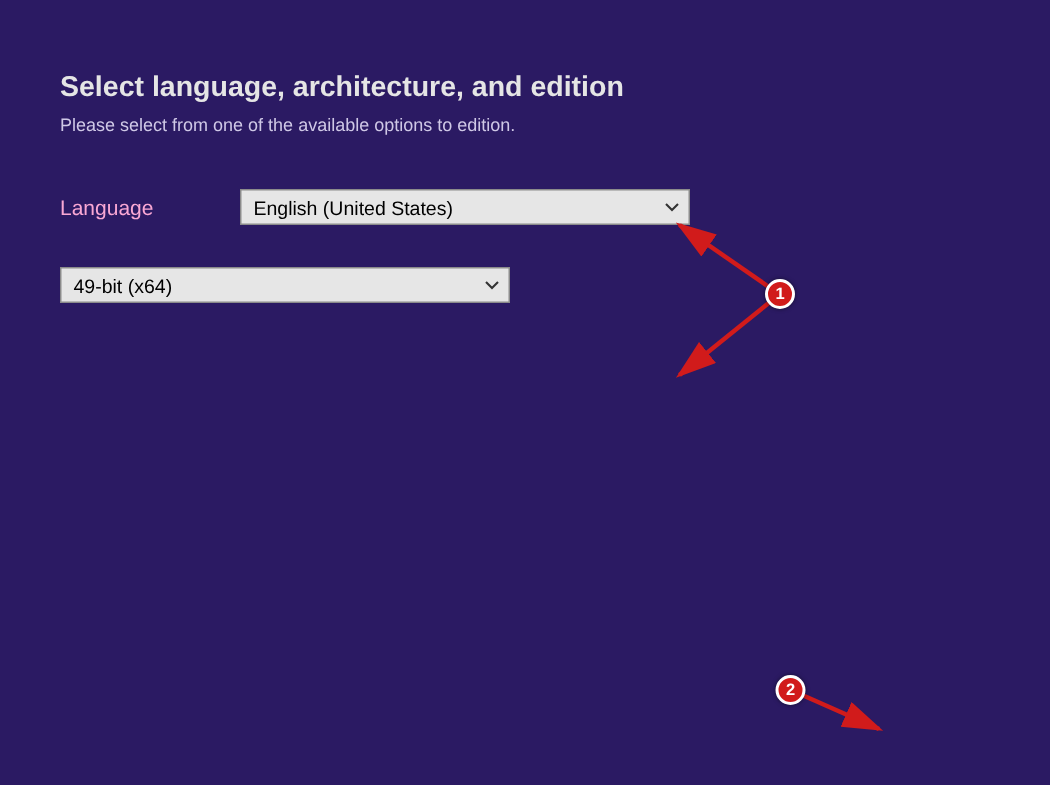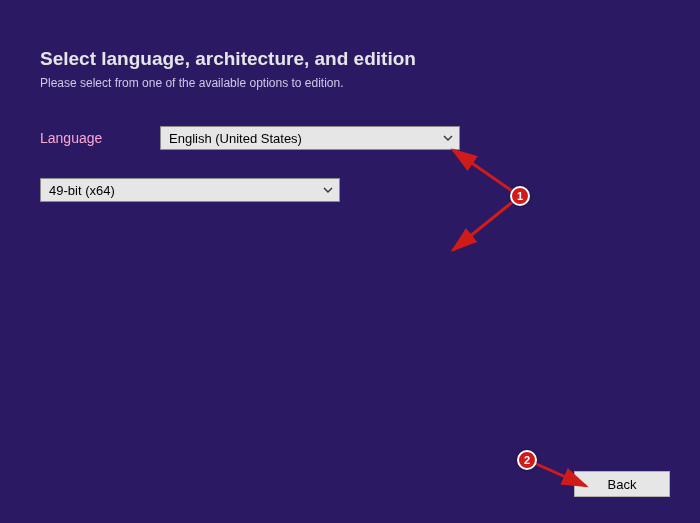--- a/index.html
+++ b/index.html
@@ -120,21 +120,20 @@
       <span class="chev">
         <svg viewBox="0 0 10 10">
             <path d="M1 3 L5 7 L9 3" fill="none" stroke="#333" stroke-width="1.4"></path>
           </svg>
       </span>
     </div>
   </div>
 </div>
 
 <div class="footer">
-  <button class="btn">Back</button>
 </div>
 
 <svg class="annot" viewBox="0 0 700 523">
   <defs>
     <marker id="ah" markerWidth="10" markerHeight="10" refX="8" refY="3" orient="auto">
       <path d="M0,0 L0,6 L9,3 z" fill="#d11b1b"></path>
     </marker>
   </defs>
 
   <line x1="515" y1="193" x2="453" y2="150" stroke="#d11b1b" stroke-width="3" marker-end="url(#ah)"></line>

